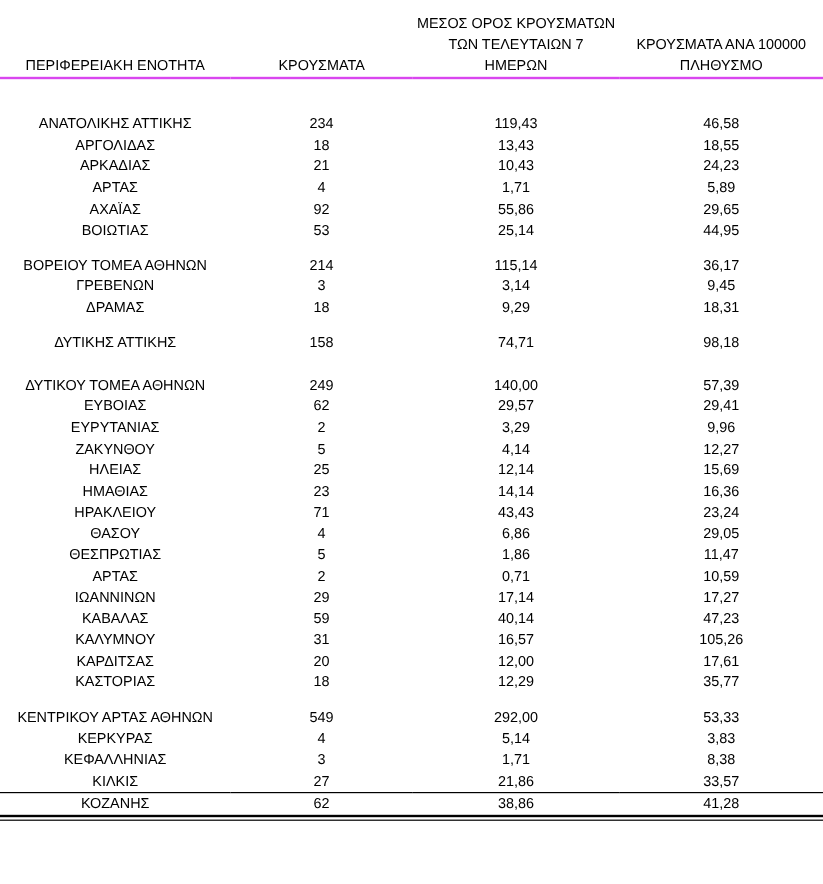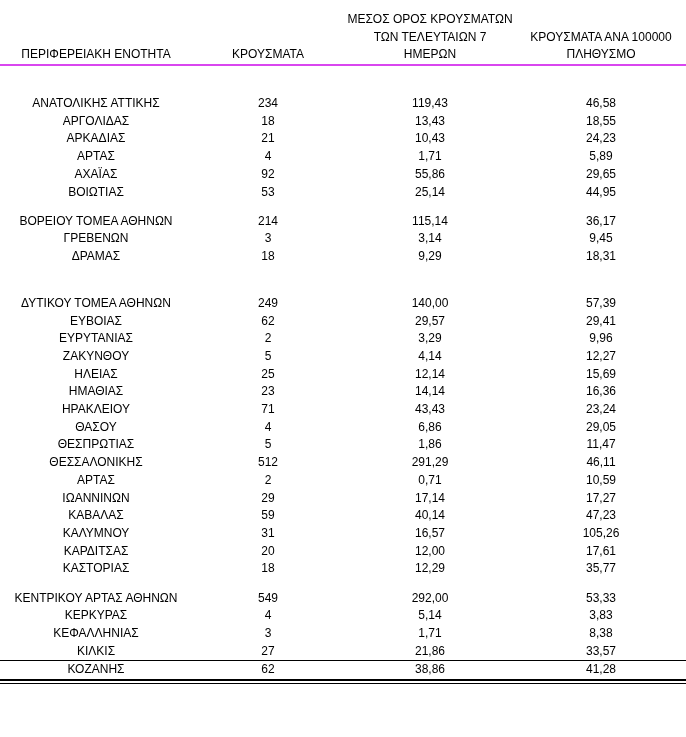--- a/index.html
+++ b/index.html
@@ -155,20 +155,26 @@
         </tr>
         <tr>
           <td>ΔΡΑΜΑΣ</td>
           <td>18</td>
           <td>9,29</td>
           <td>18,31</td>
         </tr>
         <tr class="spacer">
           <td colspan="4"></td>
         </tr>
+        <tr>
+          <td>ΔΥΤΙΚΗΣ ΑΤΤΙΚΗΣ</td>
+          <td>158</td>
+          <td>74,71</td>
+          <td>98,18</td>
+        </tr>
         <tr class="spacer tall">
           <td colspan="4"></td>
         </tr>
         <tr>
           <td>ΔΥΤΙΚΟΥ ΤΟΜΕΑ ΑΘΗΝΩΝ</td>
           <td>249</td>
           <td>140,00</td>
           <td>57,39</td>
         </tr>
         <tr>
@@ -211,26 +217,20 @@
           <td>ΘΑΣΟΥ</td>
           <td>4</td>
           <td>6,86</td>
           <td>29,05</td>
         </tr>
         <tr>
           <td>ΘΕΣΠΡΩΤΙΑΣ</td>
           <td>5</td>
           <td>1,86</td>
           <td>11,47</td>
-        </tr>
-        <tr>
-          <td>ΘΕΣΣΑΛΟΝΙΚΗΣ</td>
-          <td>512</td>
-          <td>291,29</td>
-          <td>46,11</td>
         </tr>
         <tr>
           <td>ΑΡΤΑΣ</td>
           <td>2</td>
           <td>0,71</td>
           <td>10,59</td>
         </tr>
         <tr>
           <td>ΙΩΑΝΝΙΝΩΝ</td>
           <td>29</td>

